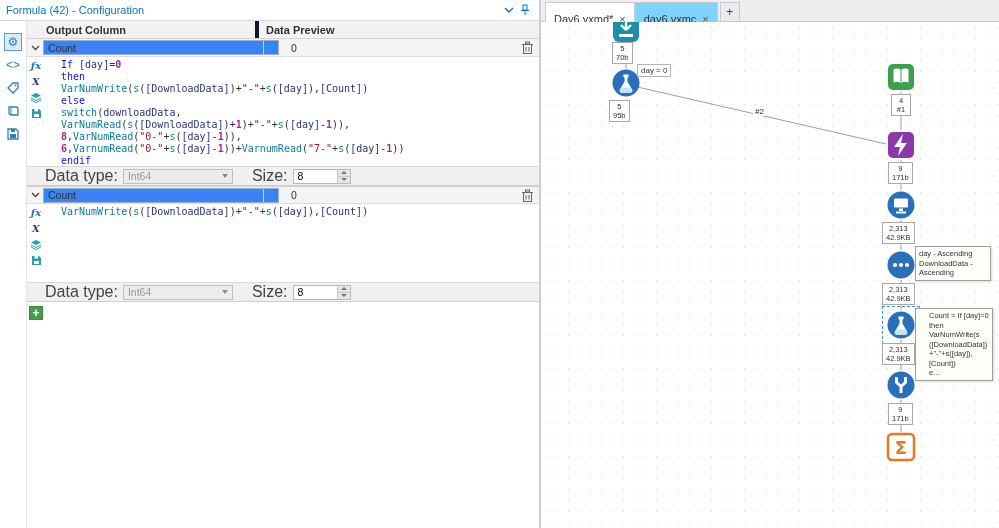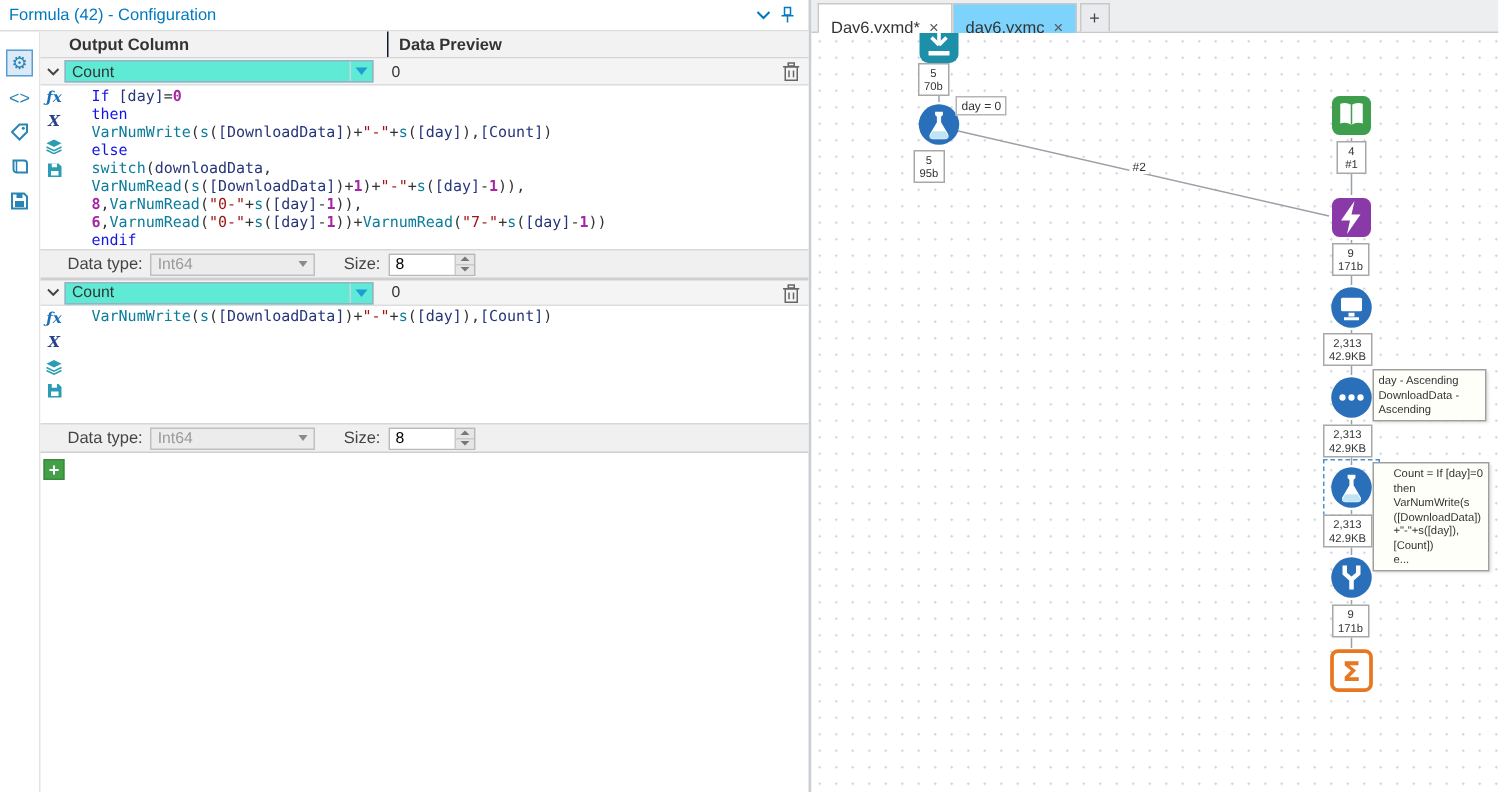--- a/index.html
+++ b/index.html
@@ -11,26 +11,26 @@
   .l-header { height:21px; display:flex; align-items:center; padding:0 6px; border-bottom:1px solid #dcdcdc; }
   .l-title { color:#0079c1; font-size:11px; flex:1; white-space:nowrap; overflow:hidden; }
   .l-hicon { width:16px; height:14px; display:flex; align-items:center; justify-content:center; cursor:pointer; }
   .l-body { flex:1; display:flex; min-height:0; }
   .strip { width:26px; flex:0 0 26px; padding-top:12px; display:flex; flex-direction:column; align-items:center; gap:5px; }
   .sicon { width:18px; height:18px; display:flex; align-items:center; justify-content:center; color:#2a85b4; font-size:12px; cursor:pointer; }
   .sicon.selected { border:1px solid #5a9fd4; background:#dceaf7; }
   .cfg { flex:1; display:flex; flex-direction:column; border-left:1px solid #e4e4e4; min-width:0; }
 
   .colhead { height:18px; display:flex; background:#f2f2f2; border-bottom:1px solid #d4d4d4; font-weight:bold; align-items:center; }
-  .colhead .c1 { width:232px; padding-left:19px; border-right:1px solid #0f172a; height:100%; display:flex; align-items:center; }
+  .colhead .c1 { width:232px; padding-left:19px; border-right:4px solid #0f172a; height:100%; display:flex; align-items:center; }
   .colhead .c2 { flex:1; padding-left:7px; }
 
   .exp-head { height:18px; display:flex; align-items:center; background:#f4f4f4; border-bottom:1px solid #dddddd; border-top:1px solid #cfcfcf; position:relative; }
   .chev { width:16px; display:flex; justify-content:center; cursor:pointer; }
-  .dd { width:206px; height:15px; background:#5eead4; border:1px solid #9ab0c4; display:flex; align-items:center; position:relative; cursor:pointer;justify-content:space-between; }
+  .dd { width:236px; height:15px; background:#3b82f6; border:1px solid #9ab0c4; display:flex; align-items:center; position:relative; cursor:pointer;justify-content:space-between; }
   .dd .dd-val { flex:1; padding-left:4px; font-size:10.5px; }
   .dd .dd-btn { width:15px; height:100%; display:flex; align-items:center; justify-content:center; border-left:1px solid #c8d6e2; }
   .caret-b { width:0; height:0; border-left:4px solid transparent; border-right:4px solid transparent; border-top:5px solid #1e9cd7; }
   .prevval { padding-left:12px; font-size:10.5px; flex:1; }
   .trash { width:16px; height:15px; margin-right:4px; cursor:pointer; display:flex; align-items:center; justify-content:center; }
 
   .code { display:flex; background:#fff;gap:12px; }
   .code.c1h { height:109px; }
   .code.c2h { height:78px; }
   .ed-strip { width:18px; flex:0 0 18px; padding-top:2px; display:flex; flex-direction:column; align-items:center; gap:3px; }
@@ -40,21 +40,21 @@
   .code-lines { flex:1; padding:2px 2px 2px 4px; font-family:"DejaVu Sans Mono",monospace; font-size:10px; line-height:12px; cursor:text; overflow:hidden; }
   .cl { white-space:pre; }
   .tk-kw { color:#1414e6; }
   .tk-fn { color:#0b7c9b; }
   .tk-fld { color:#27357a; }
   .tk-str { color:#a31515; }
   .tk-num { color:#a626a4; font-weight:bold; }
   .tk-pl { color:#333; }
 
   .dtrow { height:20px; display:flex; align-items:center; background:#f0f0f0; border-top:1px solid #d8d8d8; border-bottom:1px solid #cfcfcf; padding-left:18px; gap:5px; }
-  .dtlabel { font-size:11px; color:#444; }
+  .dtlabel { font-size:16px; color:#444; }
   .dd-gray { width:110px; height:15px; background:#ececec; border:1px solid #c0c0c0; display:flex; align-items:center; color:#9a9a9a; }
   .dd-gray .dd-val { flex:1; padding-left:4px; font-size:10.5px; }
   .dd-gray .dd-btn { width:14px; display:flex; align-items:center; justify-content:center; }
   .caret-g { width:0; height:0; border-left:3.5px solid transparent; border-right:3.5px solid transparent; border-top:4px solid #8a8a8a; }
   .sizebox { display:flex; align-items:center; margin-left:14px; gap:5px; }
   .num-input { width:58px; height:15px; border:1px solid #b9b9b9; background:#fff; display:flex; }
   .num-input input { flex:1; border:0; outline:0; font-size:10.5px; padding-left:4px; font-family:"Liberation Sans",sans-serif; min-width:0; }
   .spin { width:13px; display:flex; flex-direction:column; border-left:1px solid #c9c9c9; }
   .spin div { flex:1; background:#e6e6e6; display:flex; align-items:center; justify-content:center; cursor:pointer; }
   .spin div+div { border-top:1px solid #c9c9c9; }

